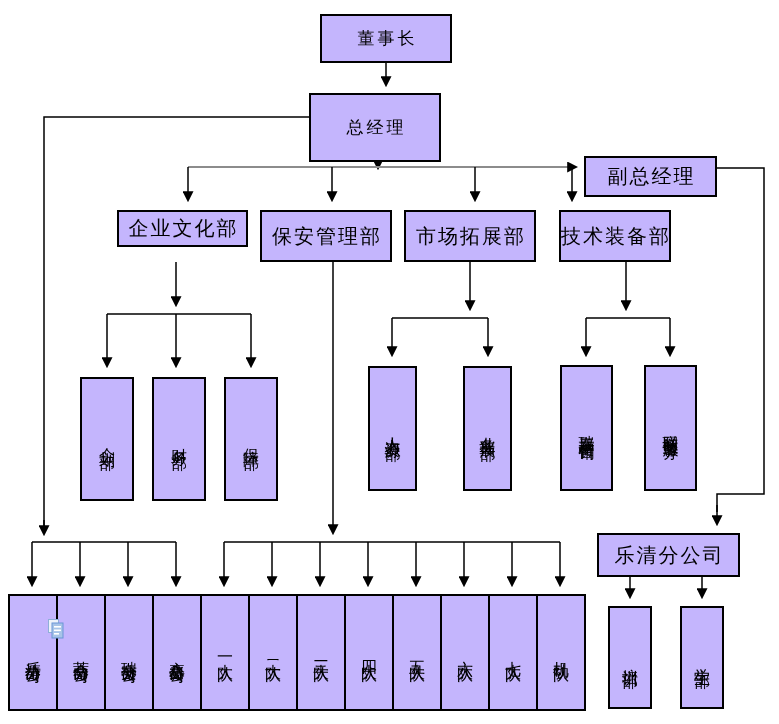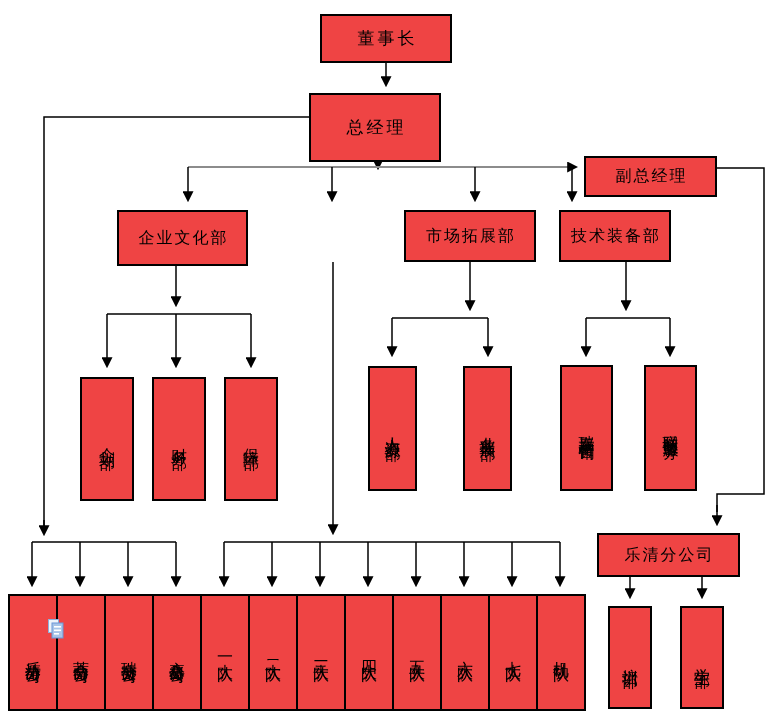--- a/index.html
+++ b/index.html
@@ -3,25 +3,25 @@
 <meta charset="utf-8">
 <style>
   html,body{margin:0;padding:0;background:#ffffff;}
   .canvas{
     position:relative;width:779px;height:724px;background:#ffffff;
     font-family:"Liberation Serif","DejaVu Serif",serif;color:#000;
     overflow:hidden;
   }
   .connector-layer{position:absolute;left:0;top:0;width:779px;height:724px;}
   .box{
-    position:absolute;box-sizing:border-box;border:2px solid #000;background:#ef4444;
+    position:absolute;box-sizing:border-box;border:2px solid #000;background:#c4b5fd;
     display:flex;align-items:center;justify-content:center;text-align:center;
   }
   .hlabel{font-size:17px;letter-spacing:3px;text-indent:3px;white-space:nowrap;}
-  .hlabel-sm{font-size:16px;letter-spacing:2px;text-indent:2px;white-space:nowrap;}
+  .hlabel-sm{font-size:20px;letter-spacing:2px;text-indent:2px;white-space:nowrap;}
   .vlabel{
     writing-mode:vertical-rl;text-orientation:upright;
     font-size:16px;letter-spacing:3px;line-height:1;
   }
   .vlabel-tight{
     writing-mode:vertical-rl;text-orientation:upright;
     font-size:16px;letter-spacing:2px;line-height:1;
   }
   .paste-icon{position:absolute;left:47px;top:616px;width:18px;height:26px;}
 </style>
@@ -95,22 +95,25 @@
   <div class="box" style="left:320px;top:14px;width:132px;height:49px;">
     <span class="hlabel">董事长</span>
   </div>
   <div class="box" style="left:309px;top:93px;width:132px;height:69px;">
     <span class="hlabel">总经理</span>
   </div>
   <div class="box" style="left:584px;top:156px;width:133px;height:41px;">
     <span class="hlabel-sm">副总经理</span>
   </div>
 
-  <div class="box" style="left:117px;top:210px;width:131px;height:56px;">
+  <div class="box" style="left:117px;top:210px;width:131px;height:37px;">
     <span class="hlabel-sm">企业文化部</span>
+  </div>
+  <div class="box" style="left:260px;top:210px;width:132px;height:52px;">
+    <span class="hlabel-sm">保安管理部</span>
   </div>
   <div class="box" style="left:404px;top:210px;width:132px;height:52px;text-align:center;">
     <span class="hlabel-sm">市场拓展部</span>
   </div>
   <div class="box" style="left:559px;top:210px;width:112px;height:52px;">
     <span class="hlabel-sm">技术装备部</span>
   </div>
 
   <div class="box" style="left:80px;top:377px;width:54px;height:124px;">
     <span class="vlabel">企划部</span>

